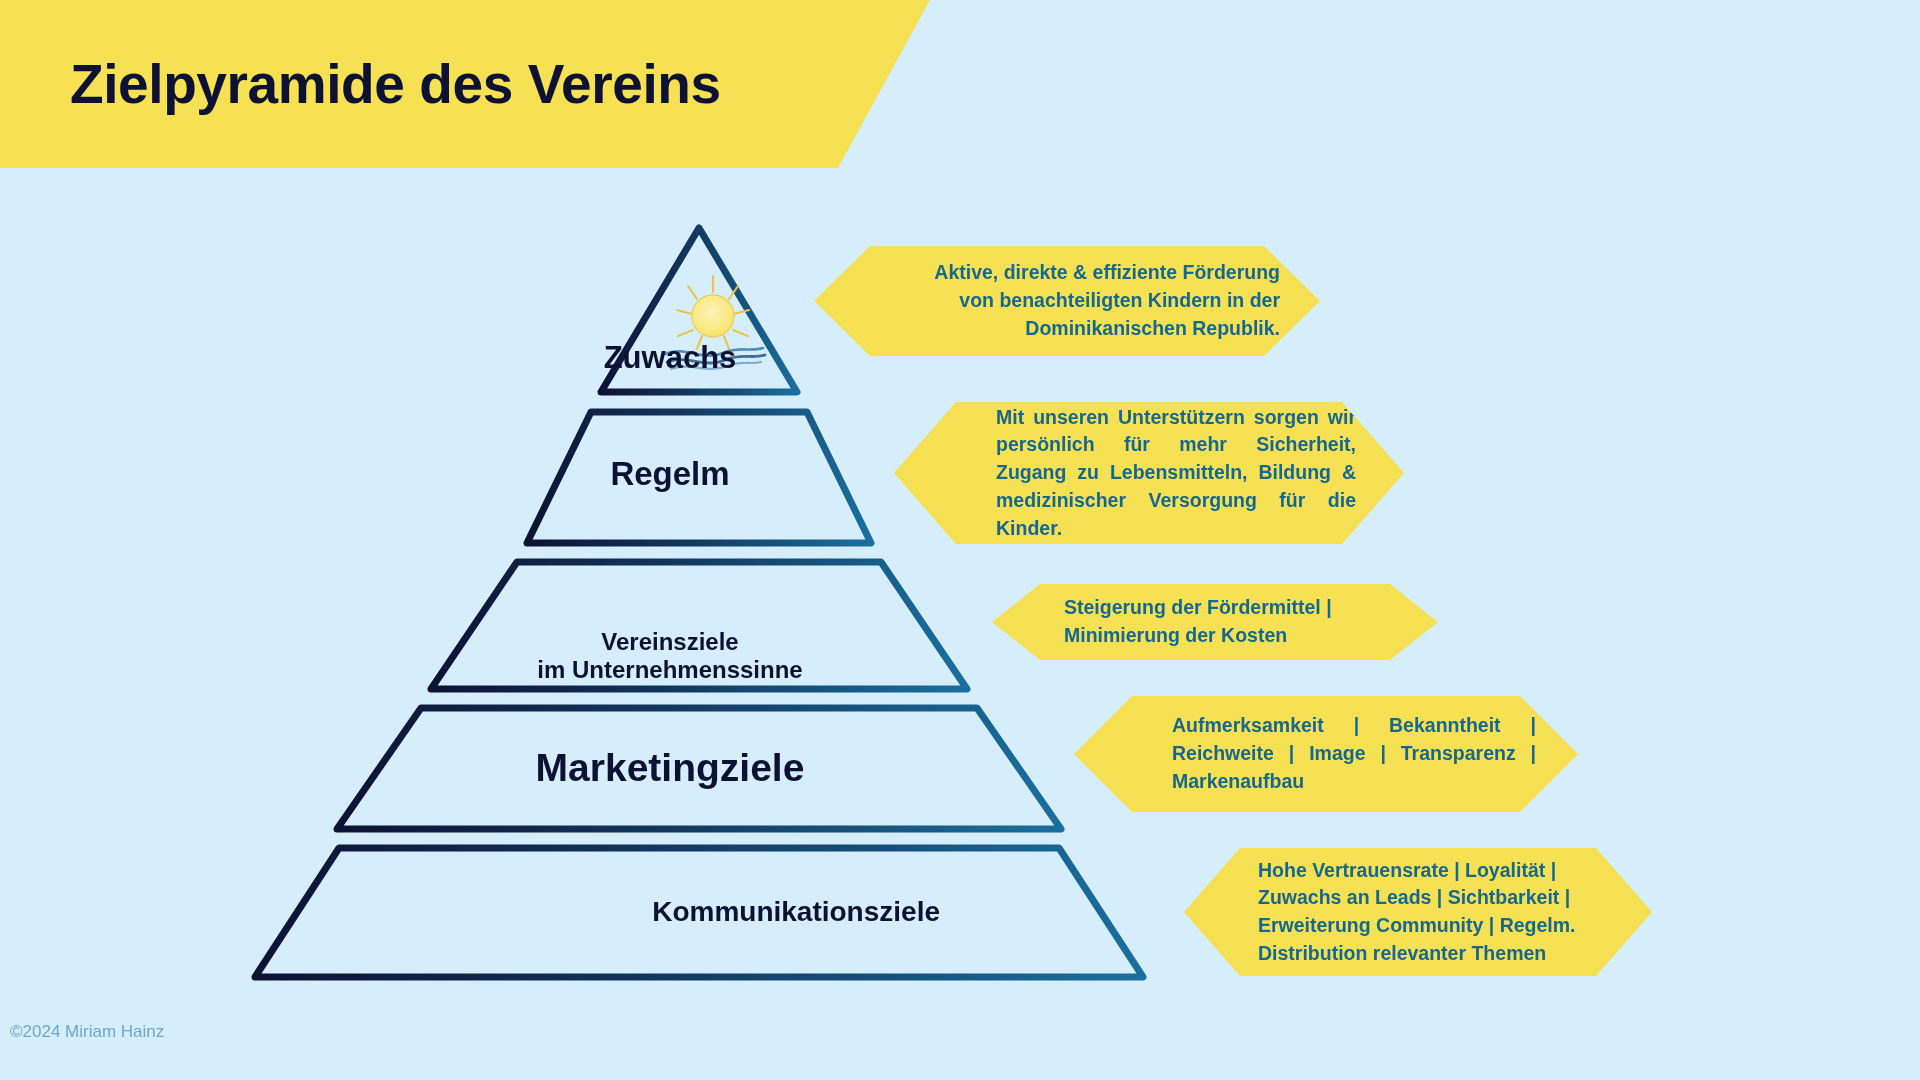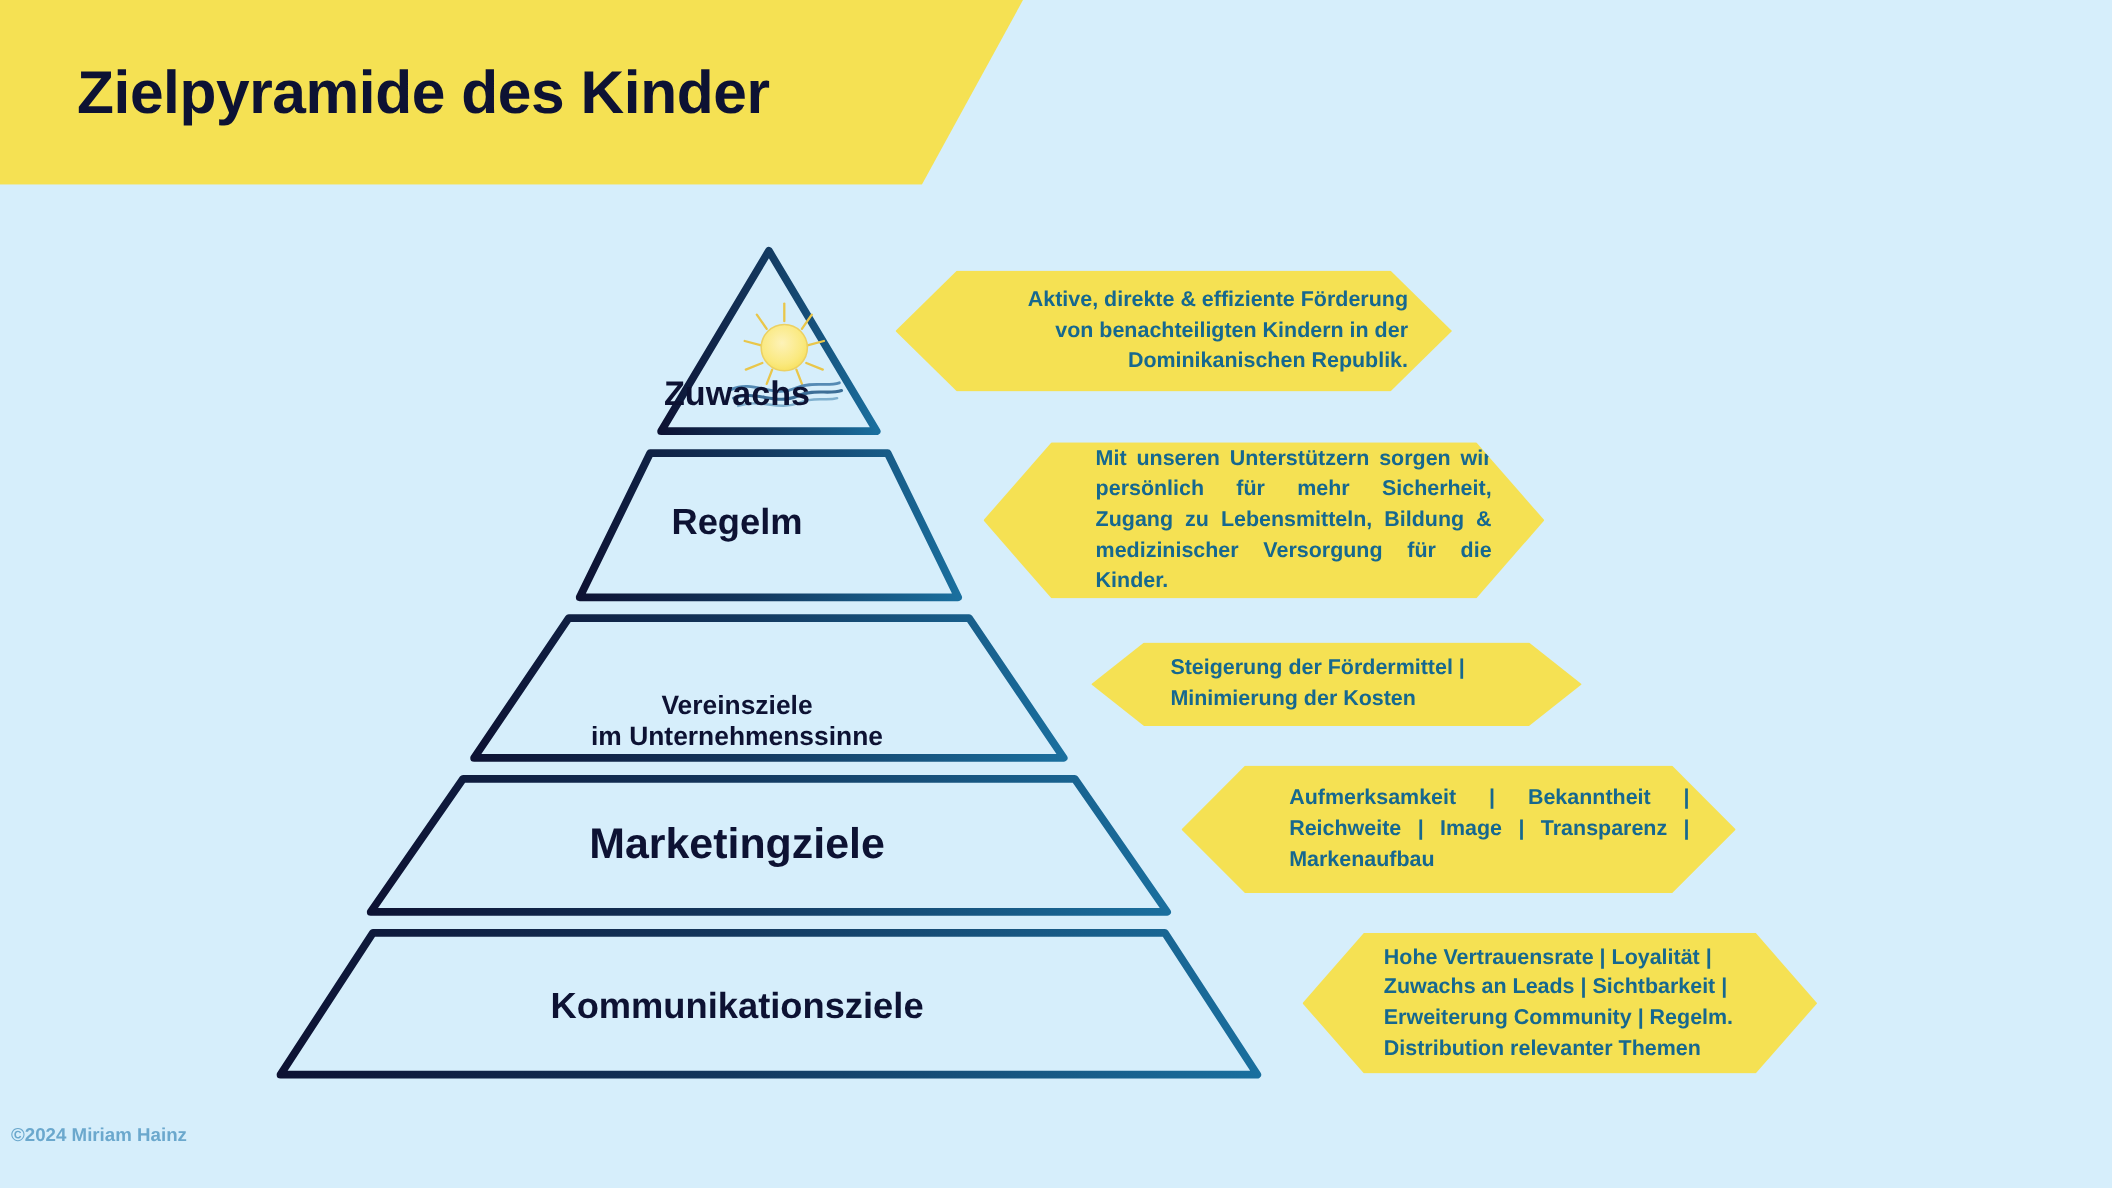--- a/index.html
+++ b/index.html
@@ -70,21 +70,21 @@
     color: #0d1233;
     font-weight: bold;
     line-height: 1.18;
     z-index: 3;
     white-space: pre-line;
   }
   .tier-label.vision        { left: 545px; top: 340px;  width: 250px; font-size: 31px; }
   .tier-label.mission       { left: 520px; top: 455px;  width: 300px; font-size: 33px; }
   .tier-label.vereinsziele  { left: 430px; top: 600px;  width: 480px; font-size: 24px; margin-top: 28px; }
   .tier-label.marketing     { left: 450px; top: 745px;  width: 440px; font-size: 39px; }
-  .tier-label.kommunikation { left: 400px; top: 895px;  width: 540px; font-size: 33px; }
+  .tier-label.kommunikation { left: 400px; top: 895px;  width: 540px; font-size: 28px; text-align: right; }
 
   
   .vision-icon {
     position: absolute;
     left: 653px;
     top: 270px;
     width: 120px;
     height: 112px;
     z-index: 3;
   }
@@ -124,32 +124,32 @@
   .callout.c5 { left: 1184px; top: 848px; width: 468px;  height: 128px;
     clip-path: polygon(56px 0, 412px 0, 468px 64px, 412px 128px, 56px 128px, 0 64px); }
   .callout.c5 .callout-text { padding: 0 28px 0 74px; text-align: left; }
 
   
   .copyright {
     position: absolute;
     left: 10px;
     bottom: 38px;
     font-size: 17px;
-    font-weight: bold;
+    font-weight: normal;
     color: #6ba8cd;
     z-index: 5;
   }
 </style>
 </head>
 <body>
 
 <div id="slide">
 
   <div class="title-banner"></div>
-  <div class="title-text">Zielpyramide des Kinder</div>
+  <div class="title-text">Zielpyramide des Vereins</div>
 
   <svg id="pyramid-svg" viewBox="0 0 1920 1080">
     <defs>
       <linearGradient id="edgeGrad" x1="0" y1="0" x2="1" y2="0">
         <stop offset="0%" stop-color="#0d1233"></stop>
         <stop offset="45%" stop-color="#13365c"></stop>
         <stop offset="100%" stop-color="#1a6f9e"></stop>
       </linearGradient>
       <radialGradient id="sunGrad" cx="45%" cy="40%" r="65%">
         <stop offset="0%" stop-color="#fdf2b8"></stop>

